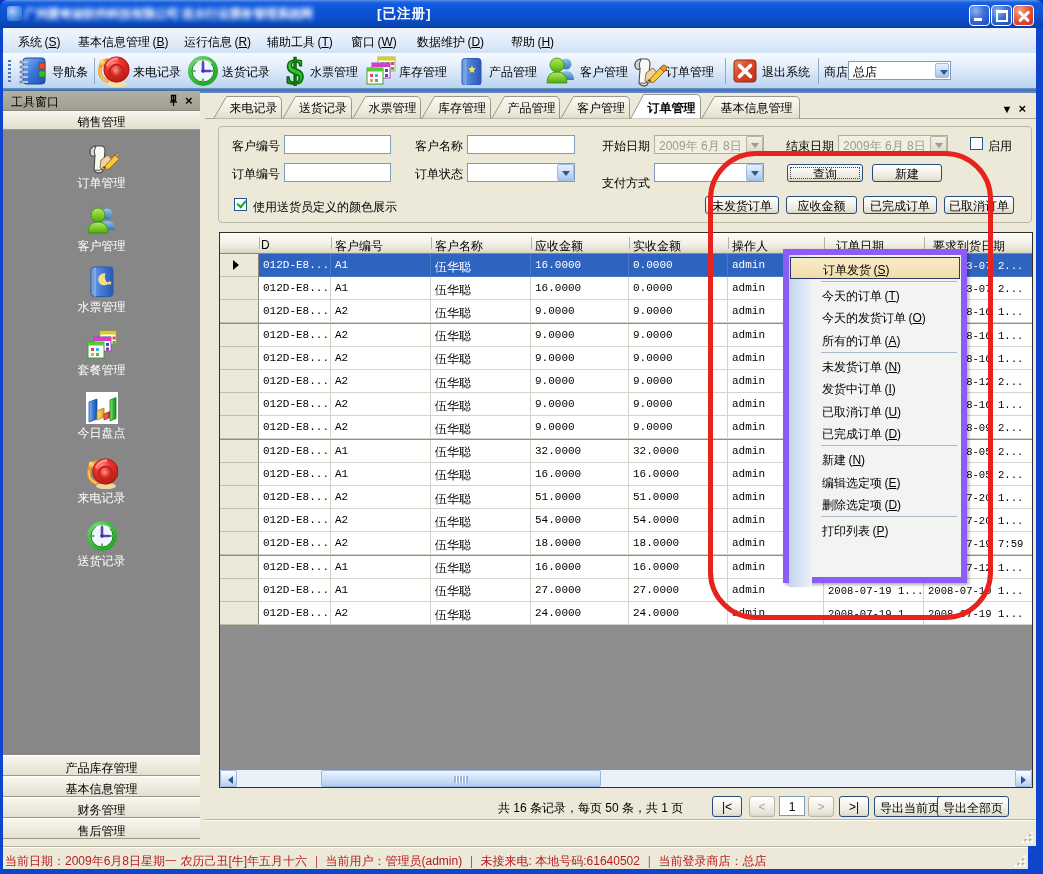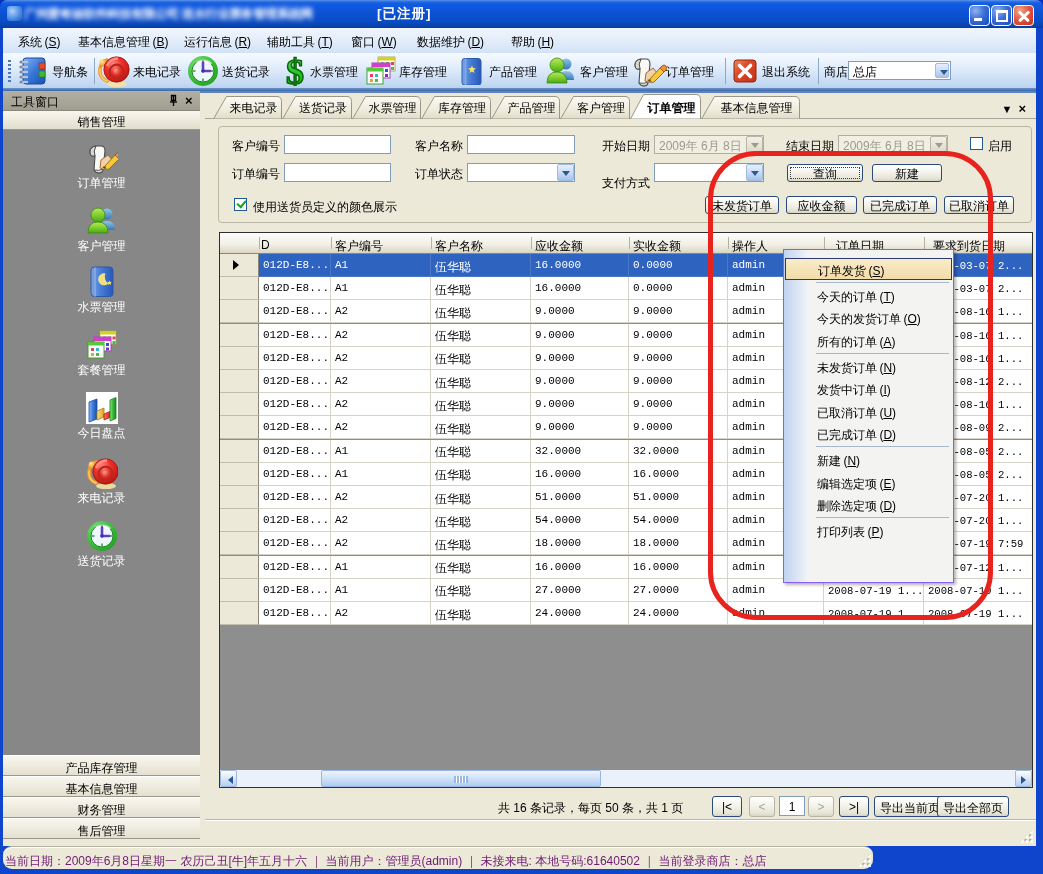--- a/index.html
+++ b/index.html
@@ -93,27 +93,27 @@
 #hthumb:after { content:""; position:absolute; left:50%; top:5px; width:14px; height:7px; margin-left:-7px;
   background-image:repeating-linear-gradient(90deg,#9ab8e0 0 1.5px,#fff 1.5px 3px); }
 
 #pager { position:absolute; left:0; top:699px; width:831px; height:29px; }
 #pager .txt { position:absolute; left:293px; top:10px; color:#000; }
 .pgbtn { position:absolute; top:6px; height:21px; background:linear-gradient(180deg,#ffffff,#f4f3ec 45%,#e6e4d6 85%,#d8d5c5); border:1px solid #2a4a7c; border-radius:3px; text-align:center; padding-top:3px; color:#000; }
 .pgbtn.dis { border-color:#b8b5a6; color:#a8a698; }
 #pageno { position:absolute; top:6px; height:20px; background:#fff; border:1px solid #7f9db9; text-align:center; padding-top:3px; }
 #strip1 { position:absolute; left:0; top:728px; width:831px; height:27px; border-top:1px solid #bab7a8; box-shadow:0 1px 0 #fff inset; }
 
-#statusbar { position:absolute; left:3px; top:846px; width:870px; height:23px; background:#ece9d8; border-top:1px solid #b5b2a3; box-shadow:0 1px 0 #fff inset; color:#701a75;border-radius:9px; }
+#statusbar { position:absolute; left:3px; top:846px; width:1025px; height:23px; background:#ece9d8; border-top:1px solid #b5b2a3; box-shadow:0 1px 0 #fff inset; color:#b91c1c; }
 #statusbar .t { position:absolute; left:2px; top:6px; white-space:nowrap; }
 .gripdots { position:absolute; width:14px; height:14px;
   background-image:radial-gradient(circle at 70% 70%, #fcfcf8 1.3px, rgba(0,0,0,0) 1.5px), radial-gradient(circle at 40% 40%, #98968a 1.3px, rgba(0,0,0,0) 1.5px);
   background-size:4.66px 4.66px; clip-path:polygon(100% 0, 100% 100%, 0 100%); }
 
-#ctxmenu { position:absolute; left:783px; top:249px; width:171px; height:334px; background:#f3f3f1; border:1px solid #8b5cf6; box-shadow:2px 2px 3px rgba(0,0,0,.3); padding-top:8px; z-index:40; }
+#ctxmenu { position:absolute; left:783px; top:249px; width:184px; height:334px; background:#f3f3f1; border:6px solid #8b5cf6; box-shadow:2px 2px 3px rgba(0,0,0,.3); padding-top:2px; z-index:40; }
 #ctxmenu .strip { position:absolute; left:0; top:0; width:23px; height:332px; background:linear-gradient(90deg,#c0d4f0,#eef2f8); }
 .mi { position:relative; height:22.5px; padding:4.5px 0 0 33px; color:#000; white-space:nowrap; }
 .mi.hl { height:21.5px; margin:0 1px 1px 1px; padding:4px 0 0 32px; background:linear-gradient(180deg,#f9ecca,#f2dca8); border:1px solid #2a3a6a; }
 .msep { position:relative; height:3.5px; }
 .msep:after { content:""; position:absolute; left:32px; right:4px; top:1px; height:1px; background:#a7b8cc; }
 
 #annot { position:absolute; left:708px; top:151px; width:285px; height:469px; border:5px solid #e8221c; border-radius:48px; z-index:50; }
 </style></head><body>
 <svg width="0" height="0" style="position:absolute">
     <defs>

